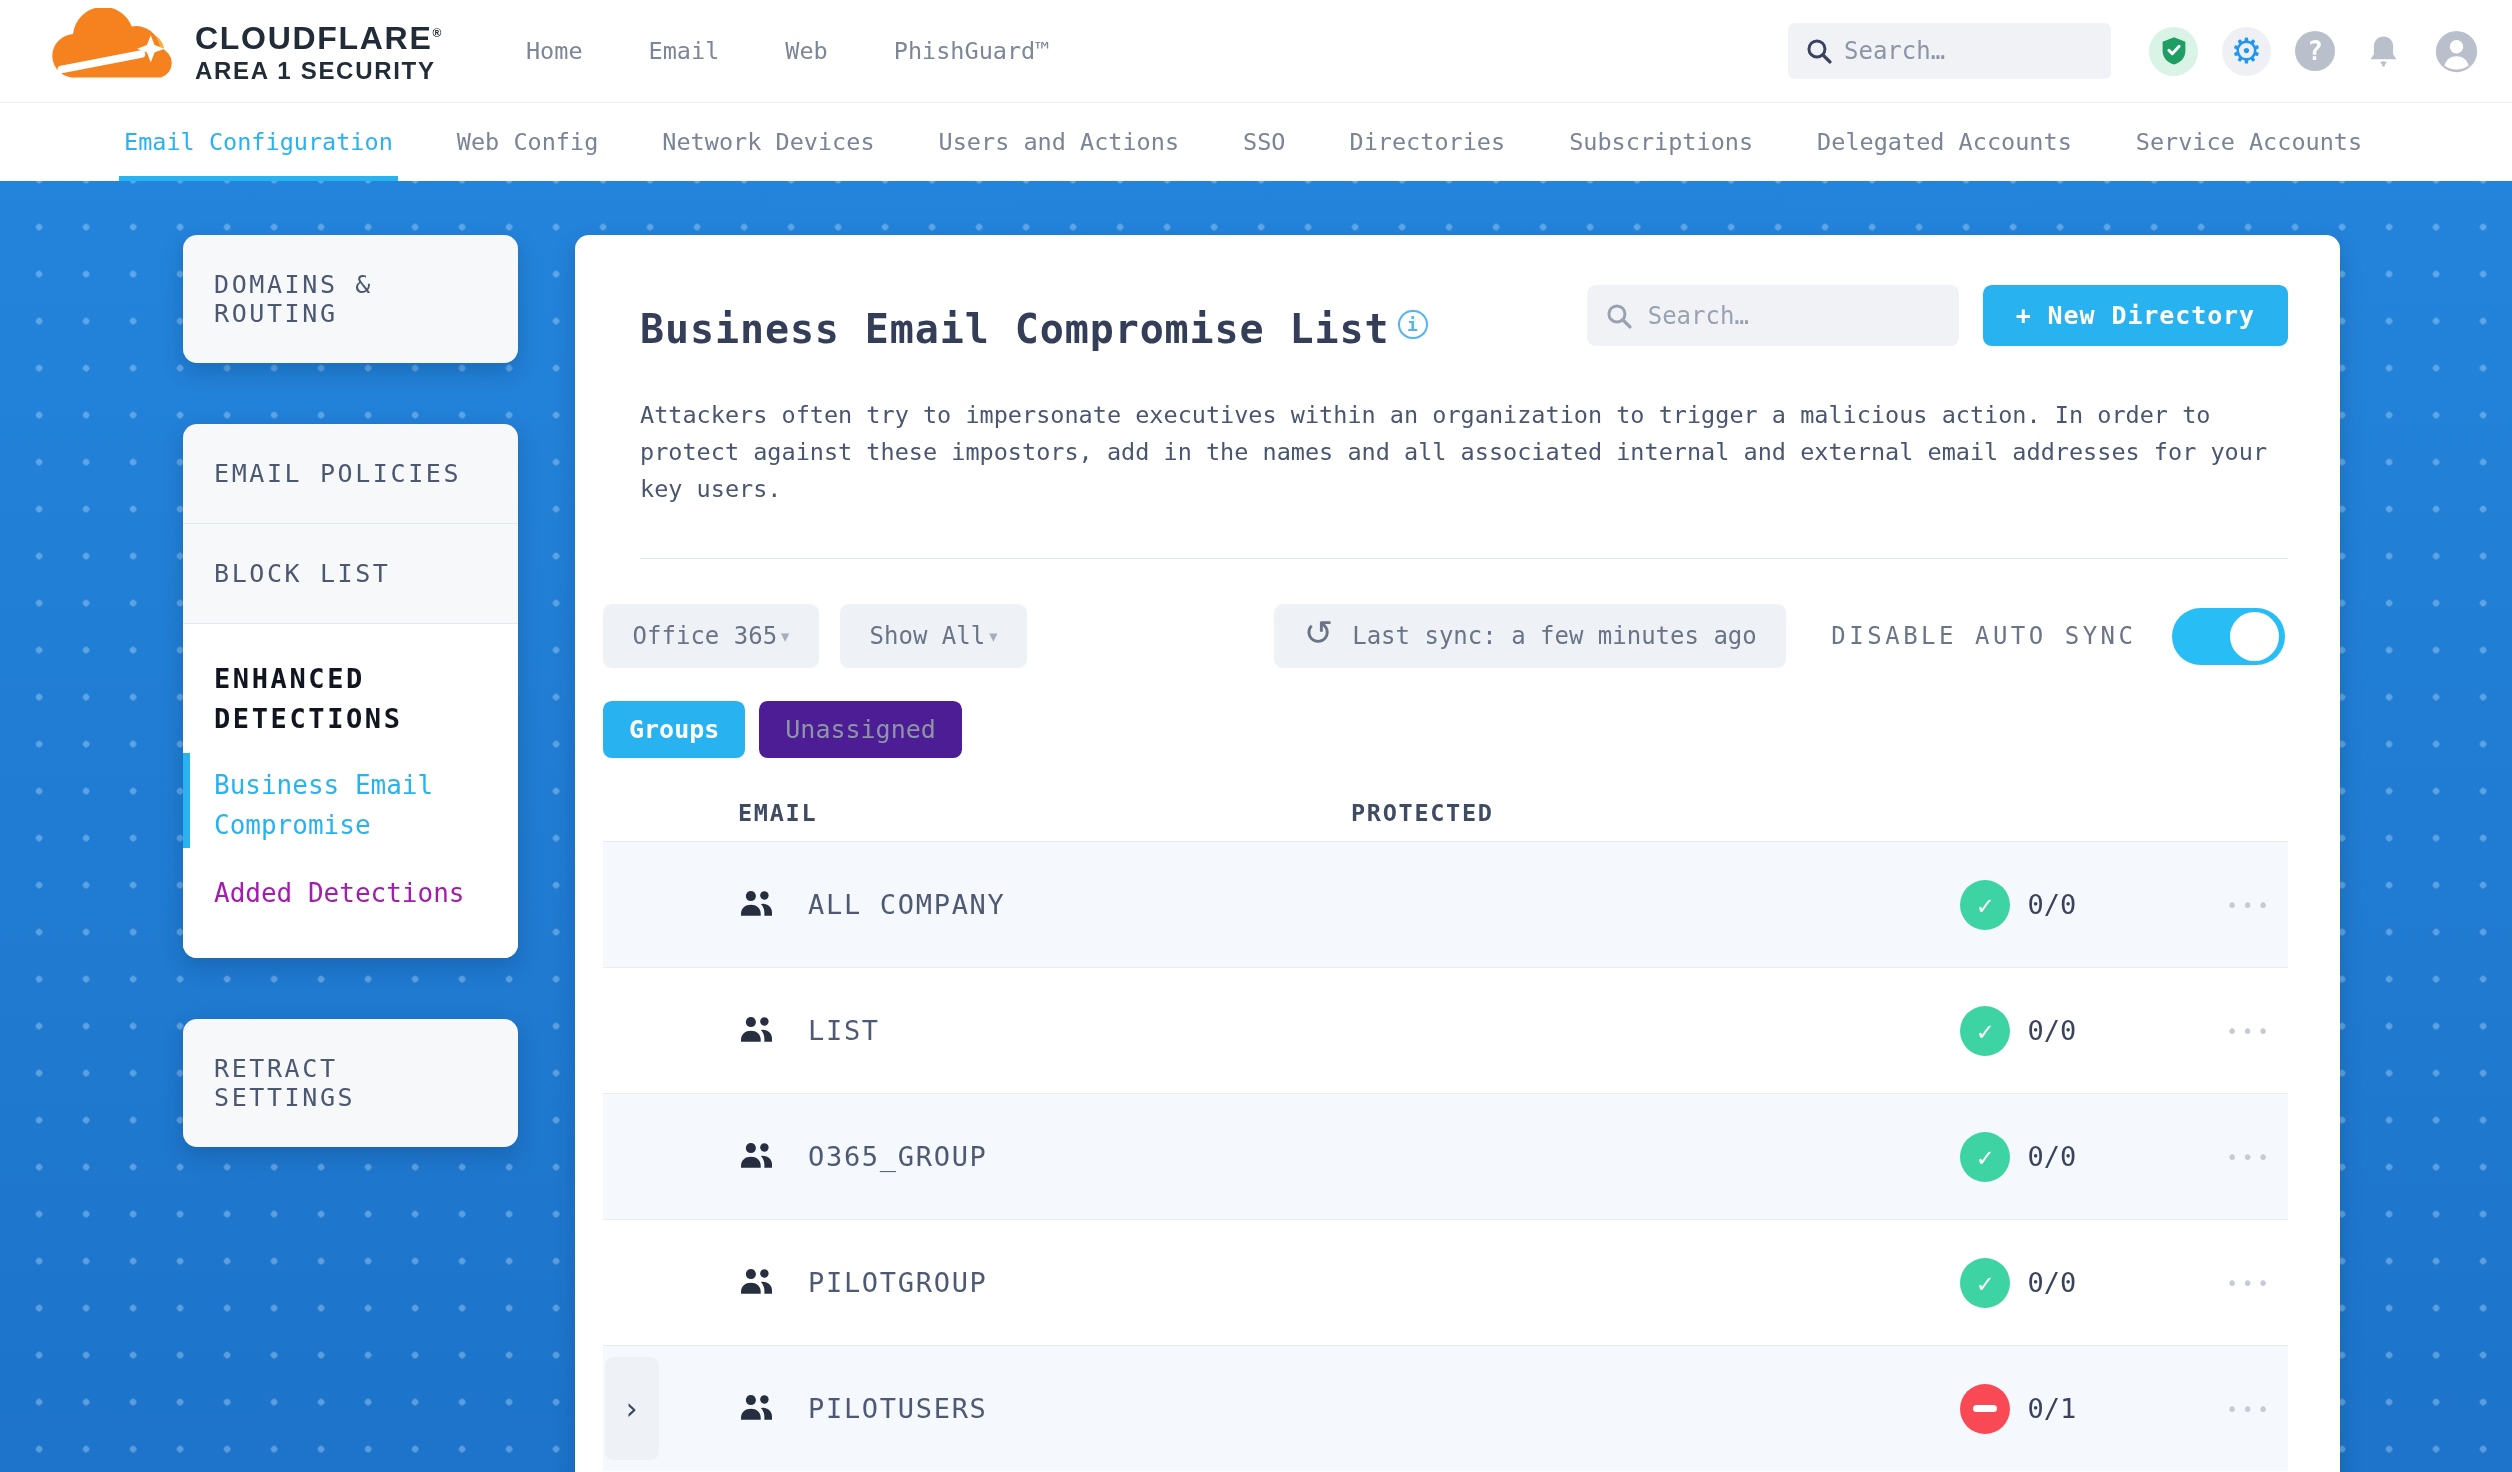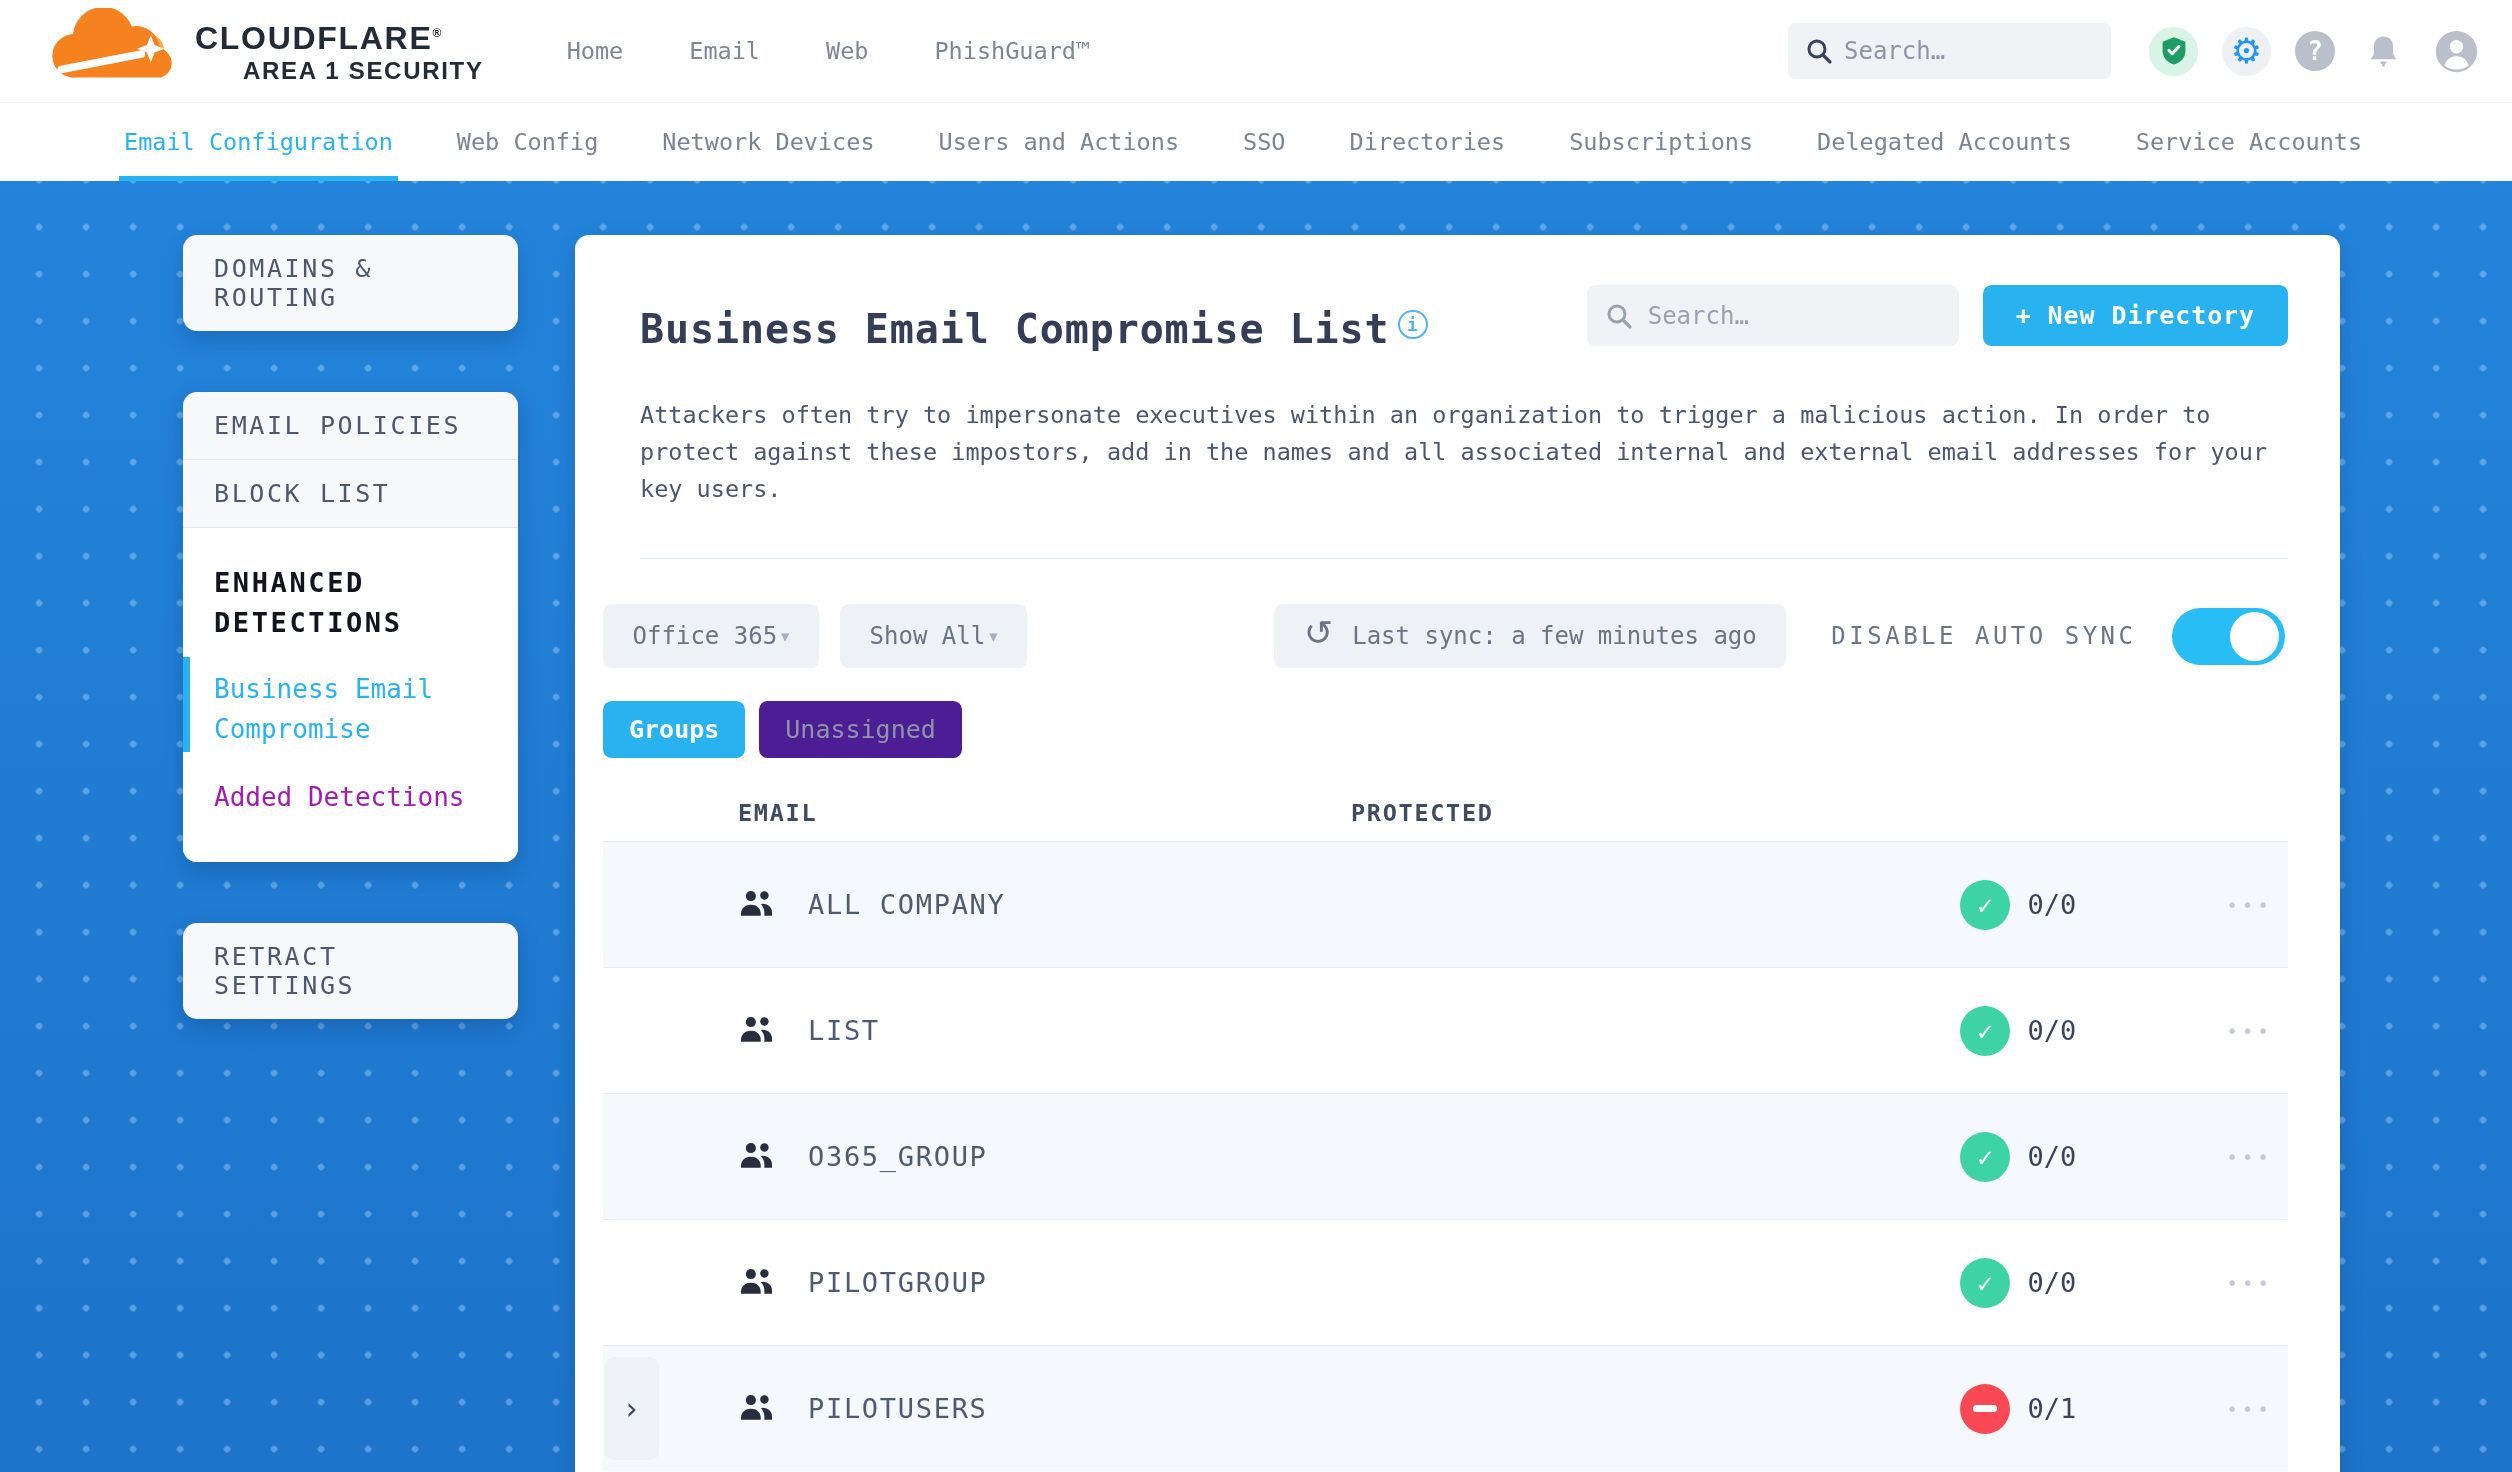--- a/index.html
+++ b/index.html
@@ -13,21 +13,21 @@
           background-size:47px 47px; background-position:15.6px 22.6px; pointer-events:none; }
 
   
   .topbar { position:relative; z-index:3; height:103px; background:#ffffff;
             display:flex; align-items:center; border-bottom:0.9px solid #eceff3; }
   .brand { display:flex; align-items:center; margin-left:45px; }
   .brand svg { width:143px; height:87px; }
   .brand-text { margin-left:7px; font-family:"Liberation Sans", sans-serif; color:#222b38; }
   .brand-line1 { font-size:32px; font-weight:bold; letter-spacing:1.7px; line-height:35px; }
   .brand-line1 sup { font-size:12px; vertical-align:super; color:#222b38; }
-  .brand-line2 { font-size:24px; font-weight:bold; letter-spacing:1.7px; line-height:29.6px;margin-left:48px; }
+  .brand-line2 { font-size:24px; font-weight:bold; letter-spacing:1.7px; line-height:29.6px; }
   .main-nav { display:flex; gap:66px; margin-left:83px; }
   .main-nav a { font-size:23.5px; color:#7d8696; cursor:pointer; text-decoration:none; }
   .top-search { position:relative; margin-left:auto; width:323px; height:56px; }
   .top-search svg { position:absolute; left:15.6px; top:13px; }
   .top-search input { width:100%; height:100%; background:#f0f2f6; border:none; outline:none;
             border-radius:7px; padding-left:56px; font-family:"DejaVu Sans Mono",monospace;
             font-size:24px; color:#39435e; }
   .top-search input::placeholder { color:#8c95a5; }
   .top-icons { display:flex; align-items:center; gap:24px; margin:0 31px 0 38px; }
   .icn { width:49px; height:49px; border-radius:50%; display:flex; align-items:center;
@@ -47,21 +47,21 @@
                 font-size:23.5px; color:#7a8495; cursor:pointer; white-space:nowrap; }
   .config-nav .cn-item.active { color:#28b2f0; }
   .config-nav .cn-item.active::after { content:""; position:absolute; left:-5.2px; right:-5.2px;
                 bottom:0; height:5.2px; background:#28b2f0; }
 
   
   .content { position:relative; z-index:2; display:flex; }
   .sidebar { width:335px; margin:54px 0 0 183px; flex:none; }
   .scard { background:#f6f8fa; border-radius:14px; box-shadow:0 8.7px 21px rgba(0,35,80,.22);
            margin-bottom:61px; overflow:hidden; position:relative; }
-  .sitem { padding:19px 31px; font-size:25px; letter-spacing:2.6px; color:#4c5870; cursor:pointer; }
+  .sitem { padding:35px 31px; font-size:25px; letter-spacing:2.6px; color:#4c5870; cursor:pointer; }
   .sitem.bordered { border-bottom:0.9px solid #e3e8ee; }
   .ssection { background:#ffffff; padding:29.6px 0 38px 0; }
   .sheading { padding:5.2px 31px; font-size:27px; font-weight:bold; letter-spacing:2.6px;
               line-height:40px; color:#10151f; cursor:pointer; }
   .ssub { position:relative; padding:21px 31px 7px 31px; font-size:26px; line-height:40px;
           color:#a21caf; cursor:pointer; }
   .ssub.active { color:#28b2f0; }
   .ssub.active::before { content:""; position:absolute; left:0; top:8.7px; bottom:3.5px;
           width:7px; background:#28b2f0; }
 

